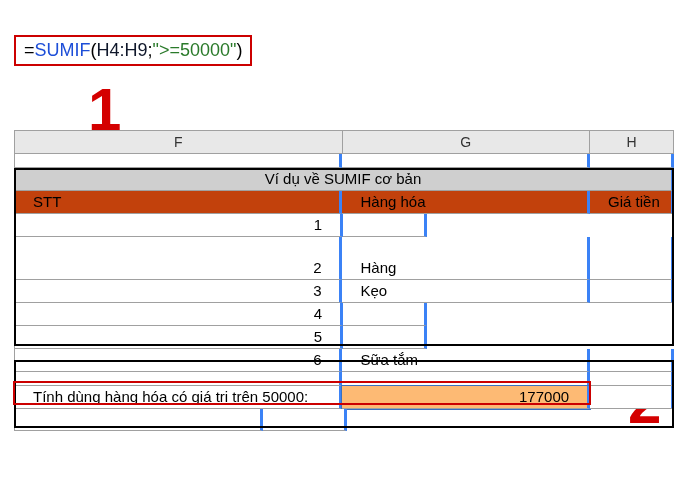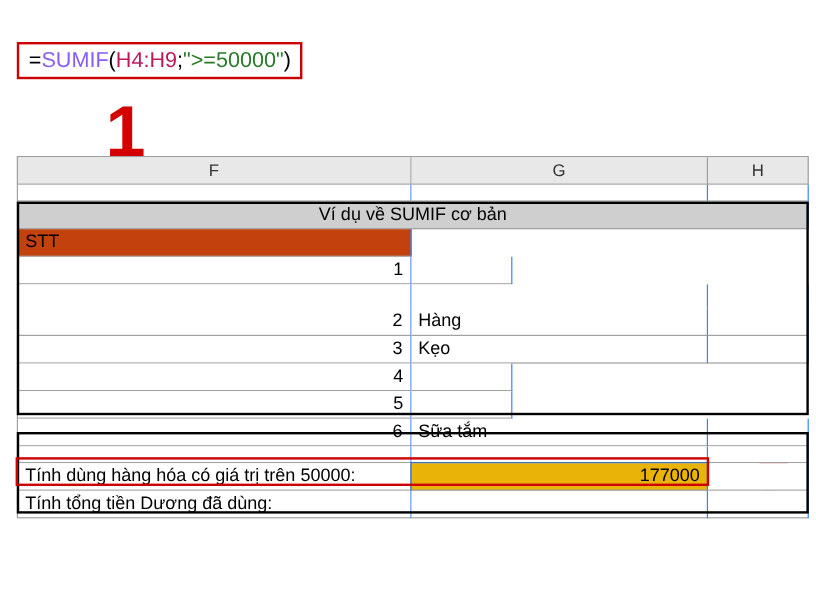--- a/index.html
+++ b/index.html
@@ -15,23 +15,23 @@
   .formula-bar {
     margin: 35px 0 0 14px;
     border: 2px solid #cc0000;
     padding: 3px 8px;
     display: inline-block;
     font-family: Arial, sans-serif;
     font-size: 18px;
     background: #fff;
   }
   .f-eq { color: #000; }
-  .f-fn { color: #8b5cf6; }
+  .f-fn { color: #1d4ed8; }
   .f-paren { color: #000; }
-  .f-range { color: #be185d; }
+  .f-range { color: #0f172a; }
   .f-sep { color: #000; }
   .f-str { color: #2a7a2a; }
 
   .annot {
     position: absolute;
     font-size: 60px;
     font-weight: bold;
     color: #d40000;
     font-family: Arial, sans-serif;
   }
@@ -61,23 +61,23 @@
   }
   .col-f { width: 328px; }
   .col-g { width: 248px; }
   .col-h { width: 84px; }
 
   .grid-row {
     display: flex;
     border-left: 1px solid #a0a0a0;
   }
   .cell {
-    border-right: 1px solid #3b82f6;
+    border-right: 3px solid #3b82f6;
     border-bottom: 1px solid #a0a0a0;
-    padding: 2px 6px;
+    padding: 2px 18px;
     min-height: 22px;
     line-height: 18px;
     background: #fff;
     overflow: hidden;
     white-space: nowrap;
   }
   .gap-row .cell { min-height: 14px; }
   .title-row .cell { background: #cfcfcf; text-align: center; }
   .title-row .merged { width: 660px; }
   .header-row .cell { background: #c2410c; }
@@ -86,21 +86,21 @@
     position: absolute;
     border: 2px solid #000;
     pointer-events: none;
   }
   .red-row-box {
     position: absolute;
     border: 2px solid #cc0000;
     pointer-events: none;
   }
   .selected-cell {
-    background: #eab308;
+    background: #fdba74;
     outline: 1px solid #3a70c0;
   }
 </style>
 </head>
 <body>
 
 
 
 <div class="formula-bar">
   <span class="f-eq">=</span><span class="f-fn">SUMIF</span><span class="f-paren">(</span><span class="f-range">H4:H9</span><span class="f-sep">;</span><span class="f-str">"&gt;=50000"</span><span class="f-paren">)</span>
@@ -122,20 +122,22 @@
     <div class="cell col-g"></div>
     <div class="cell col-h"></div>
   </div>
 
   <div class="grid-row title-row">
     <div class="cell merged">Ví dụ về SUMIF cơ bản</div>
   </div>
 
   <div class="grid-row header-row">
     <div class="cell col-f">STT</div>
+    <div class="cell col-g">Hàng hóa</div>
+    <div class="cell col-h">Giá tiền</div>
   </div>
 
   <div class="grid-row">
     <div class="cell col-f num">1</div>
     <div class="cell col-h"></div>
   </div>
   <div class="grid-row" style="height:20px">
     <div class="cell col-f" style="border-bottom:none"></div>
     <div class="cell col-g" style="border-bottom:none"></div>
     <div class="cell col-h" style="border-bottom:none"></div>
@@ -169,21 +171,20 @@
     <div class="cell col-g"></div>
     <div class="cell col-h"></div>
   </div>
 
   <div class="grid-row">
     <div class="cell col-f">Tính dùng hàng hóa có giá trị trên 50000:</div>
     <div class="cell col-g num selected-cell">177000</div>
     <div class="cell col-h"></div>
   </div>
   <div class="grid-row">
-    <div class="cell col-f">Tính tổng tiền Dương đã dùng:</div>
     <div class="cell col-g"></div>
     <div class="cell col-h"></div>
   </div>
 
   <div class="thick-box" style="left:0px; top:38px; width:660px; height:178px;"></div>
   <div class="thick-box" style="left:0px; top:230px; width:660px; height:68px;"></div>
 
   <div class="red-row-box" style="left:-1px; top:251px; width:578px; height:24px;"></div>
 
 </div>

